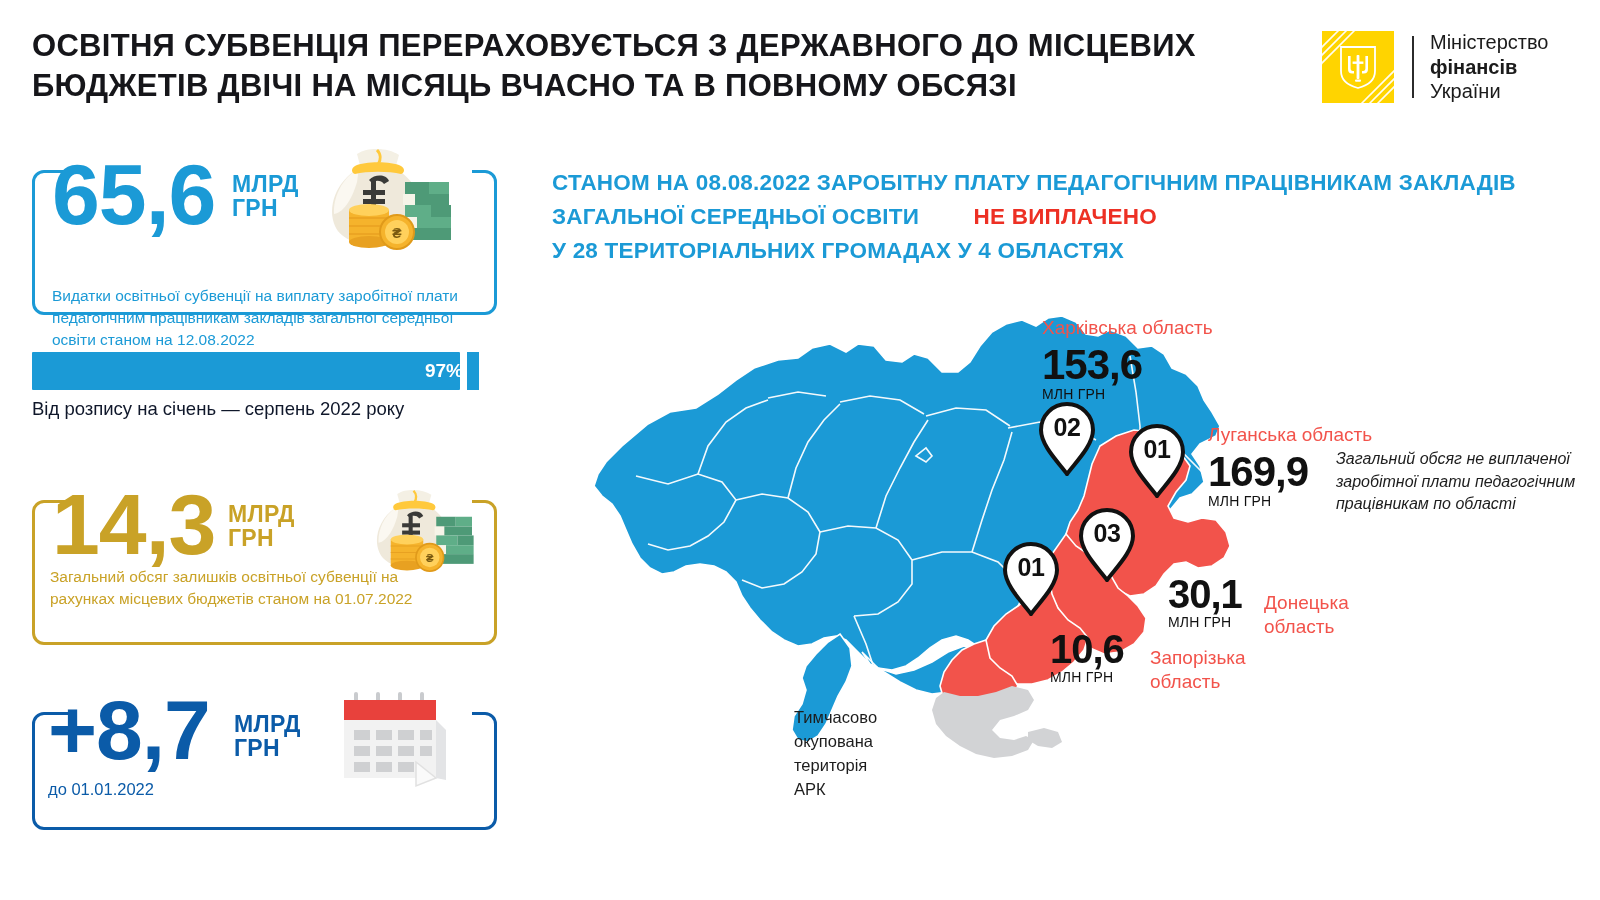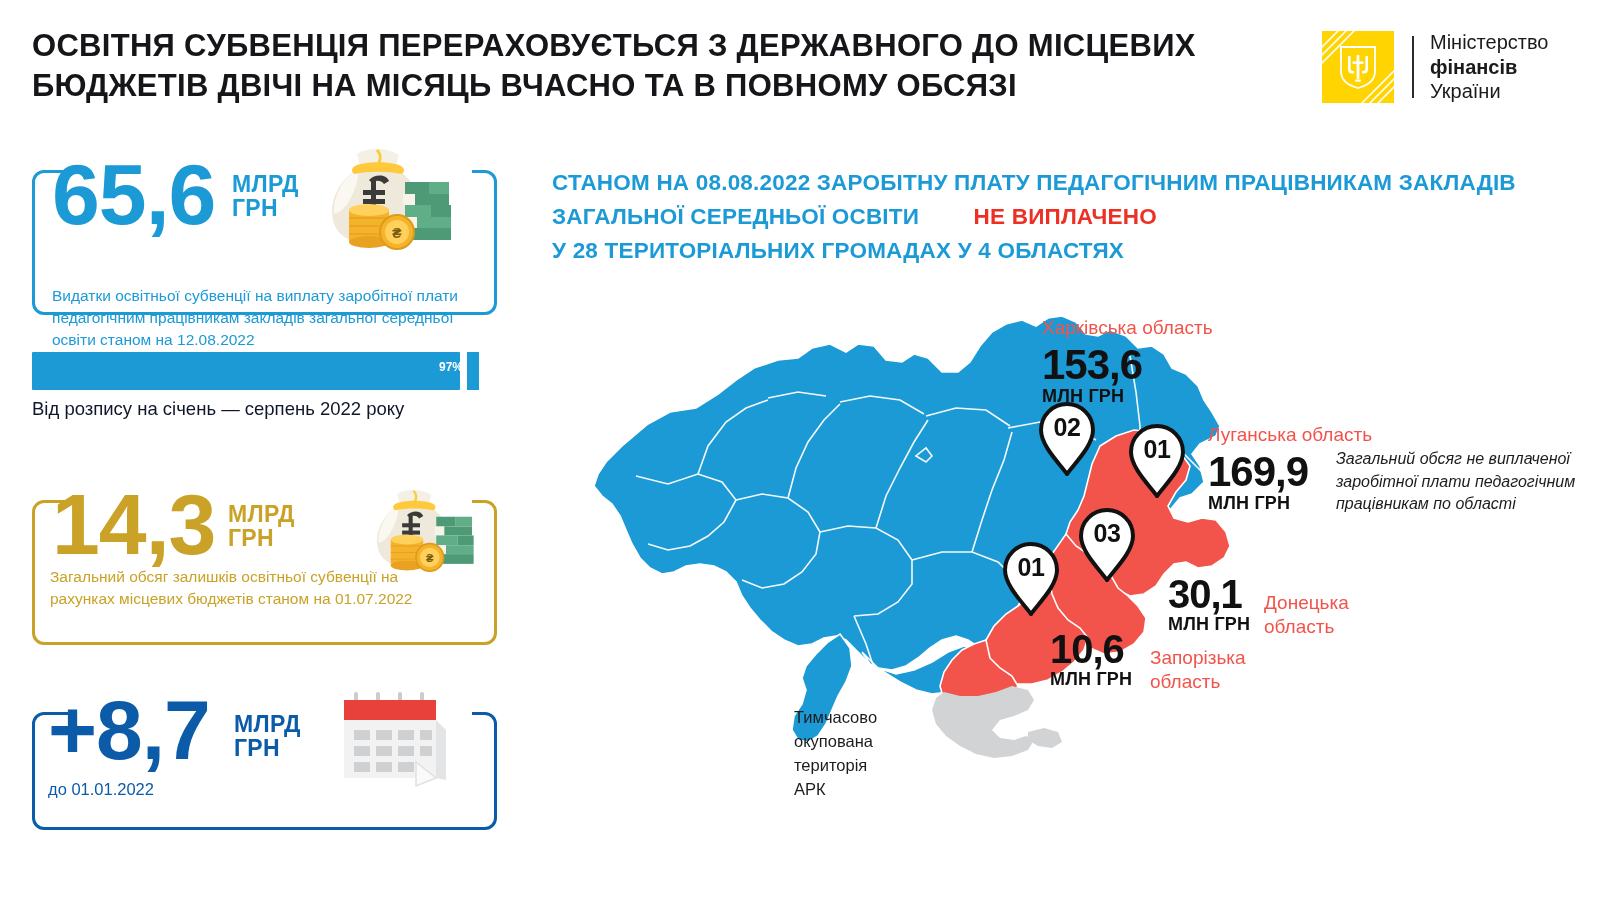--- a/index.html
+++ b/index.html
@@ -57,21 +57,21 @@
   .desc{
     position:absolute;font-size:15.5px;line-height:1.42;color:var(--c);
   }
 
   
   .bar-wrap{position:absolute;left:32px;top:352px;width:455px;height:38px;}
   .bar-fill{position:absolute;left:0;top:0;height:38px;background:#1B9AD6;border-radius:1px;}
   .bar-gap{position:absolute;top:0;height:38px;width:7px;background:#ffffff;}
   .bar-tail{position:absolute;top:0;height:38px;background:#1B9AD6;}
   .bar-pct{
-    position:absolute;right:24px;top:8px;color:#ffffff;font-weight:bold;font-size:12px;
+    position:absolute;right:24px;top:8px;color:#ffffff;font-weight:bold;font-size:19px;
   }
   .bar-caption{
     position:absolute;left:32px;top:398px;width:470px;text-align:left;
     color:#0f172a;font-size:18.5px;
   }
 
   
   .rhead{
     position:absolute;left:552px;top:166px;width:980px;
     font-weight:bold;font-size:22.5px;line-height:1.5;letter-spacing:0.2px;
@@ -83,21 +83,21 @@
   .map{position:absolute;left:540px;top:296px;width:700px;height:470px;}
   .pin{position:absolute;width:58px;height:74px;}
   .pin svg{display:block;}
   .pin .num{
     position:absolute;left:0;top:11px;width:58px;text-align:center;
     font-weight:bold;font-size:25px;color:#111111;letter-spacing:-0.5px;
   }
 
   .oblast-name{position:absolute;color:#F2534B;font-size:19px;line-height:1.25;}
   .amount{position:absolute;font-weight:bold;color:#111111;letter-spacing:-1px;text-align:right;}
-  .amount-unit{position:absolute;font-weight:bold;color:#111111;font-size:18px;text-transform:uppercase;letter-spacing:0.2px;}
+  .amount-unit{position:absolute;font-weight:normal;color:#111111;font-size:14px;text-transform:uppercase;letter-spacing:0.2px;}
   .note{position:absolute;font-size:16px;line-height:1.42;color:#1d1d1d;}
   .crimea-note{position:absolute;font-size:16.5px;line-height:1.45;color:#1d1d1d;}
 </style>
 </head>
 <body>
 
 <div class="stage">
 
   <div class="title">
     <span>ОСВІТНЯ СУБВЕНЦІЯ ПЕРЕРАХОВУЄТЬСЯ З ДЕРЖАВНОГО ДО МІСЦЕВИХ</span>

